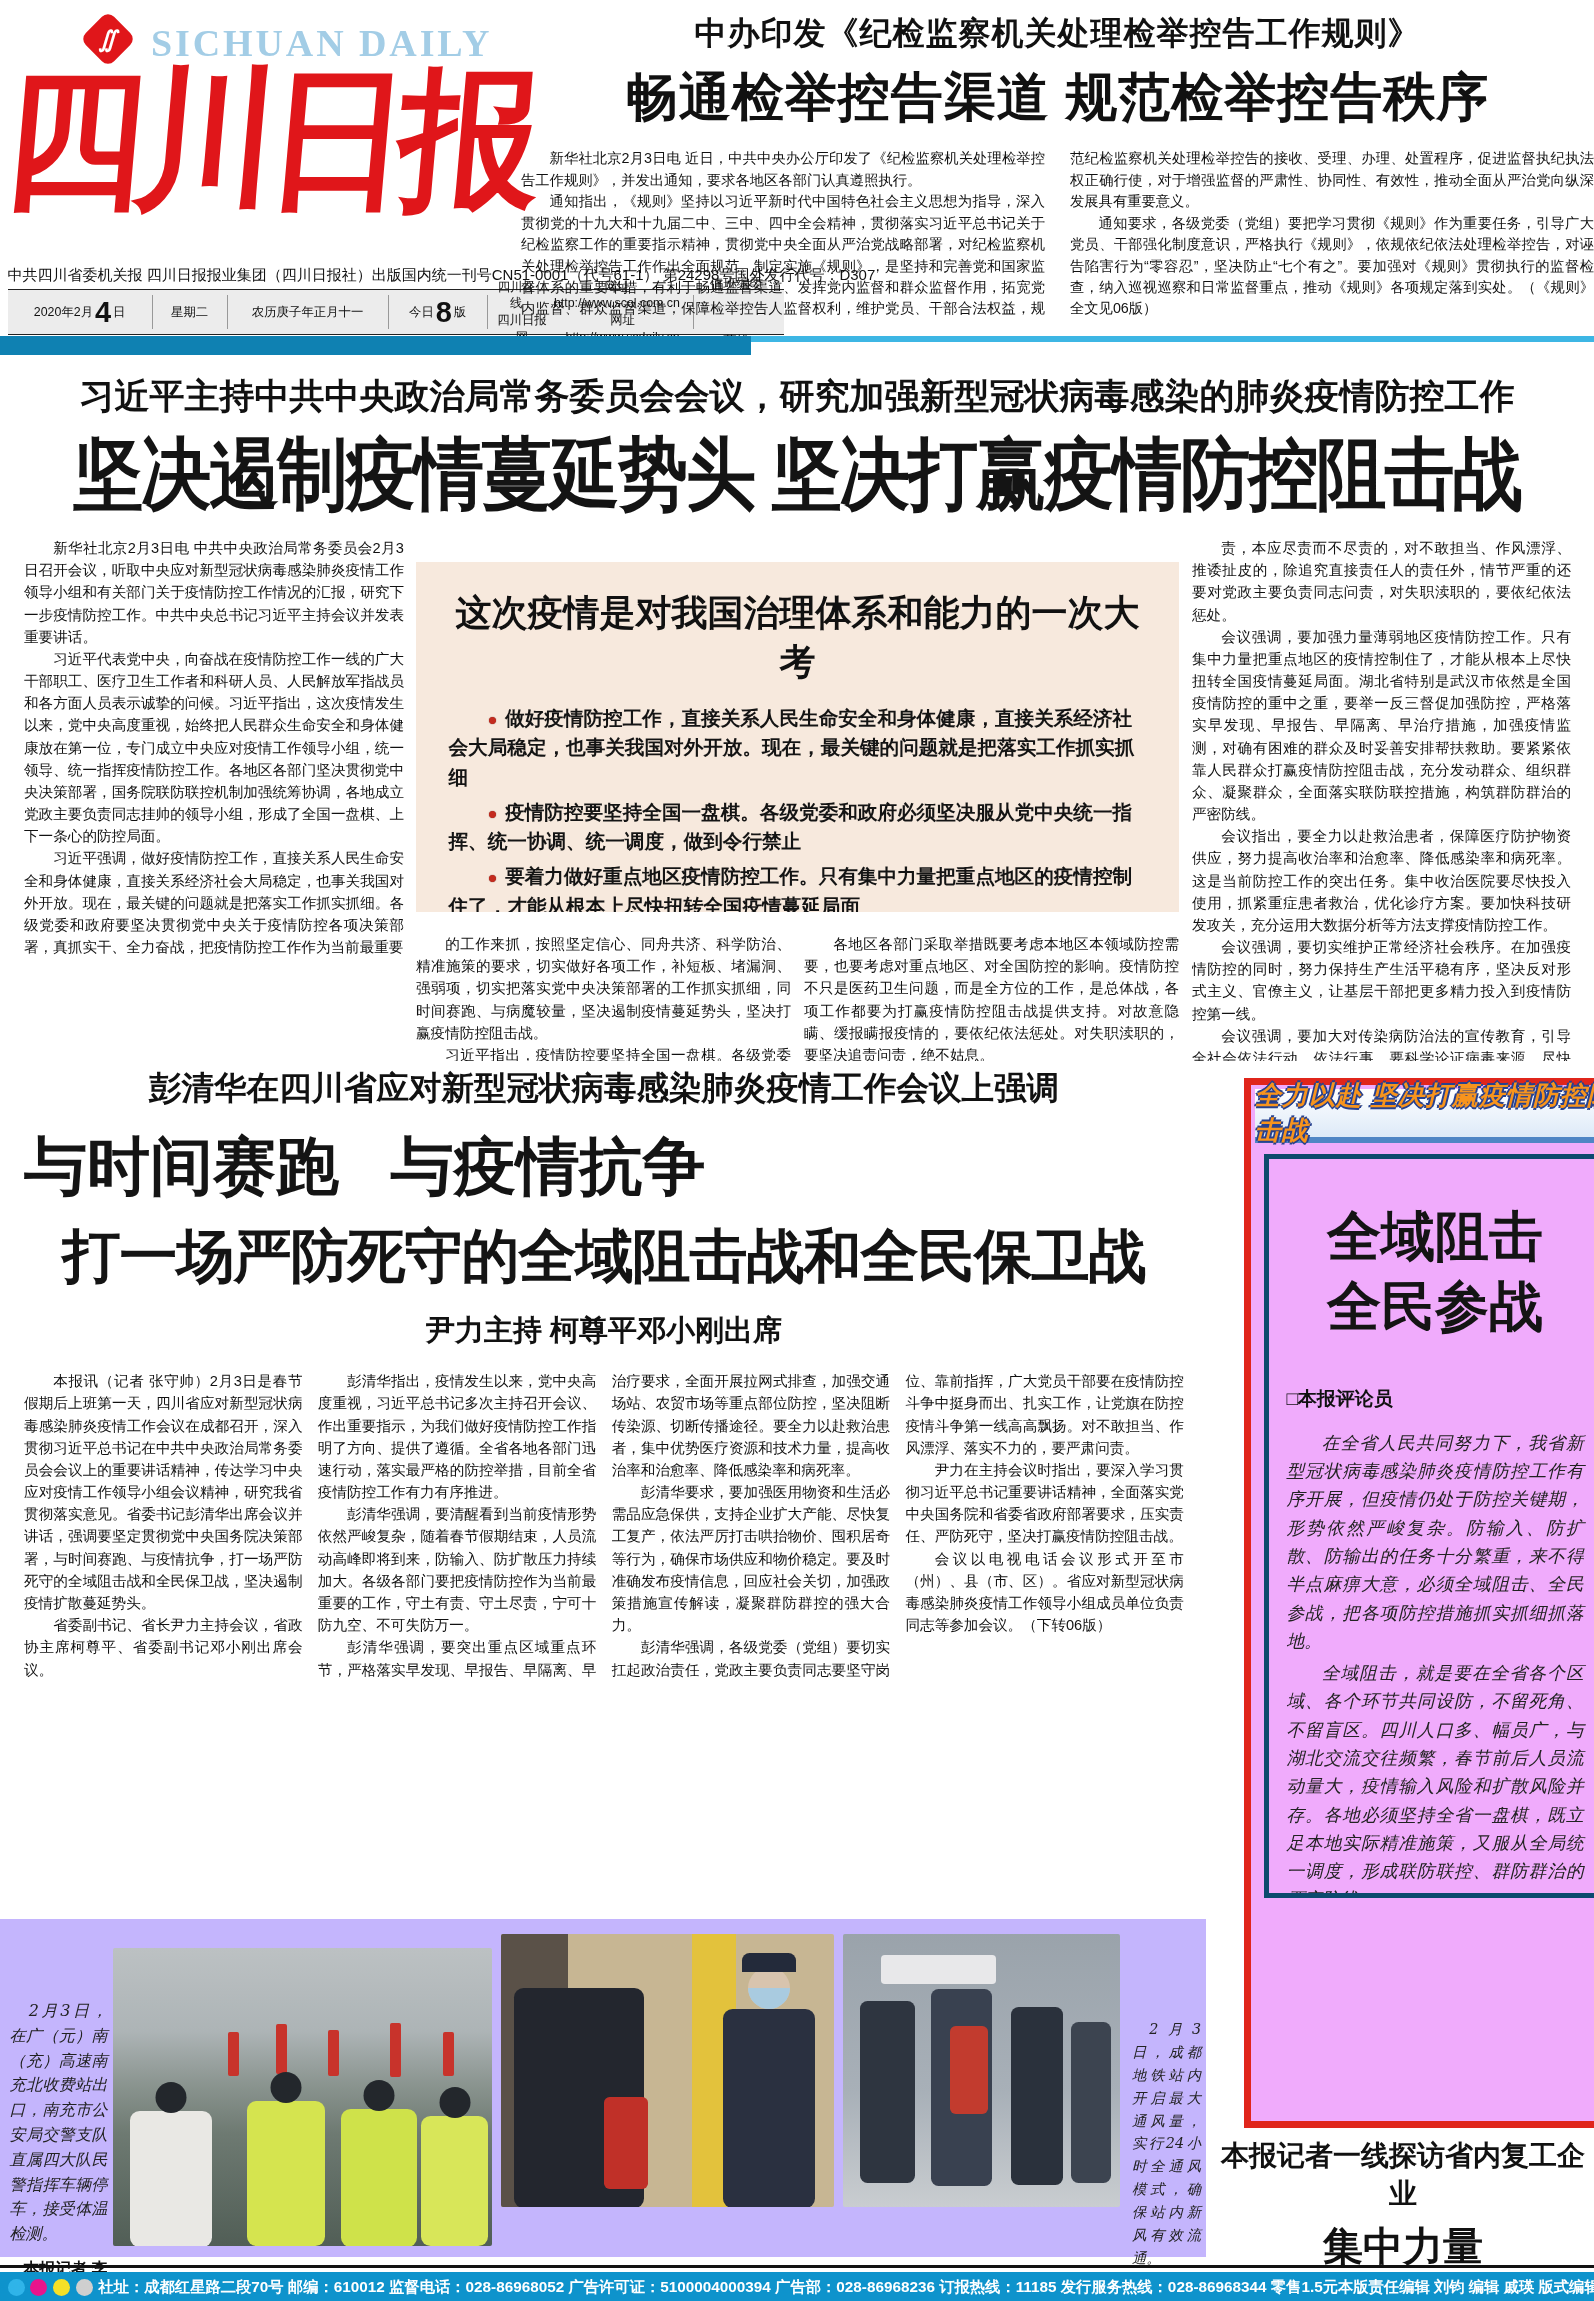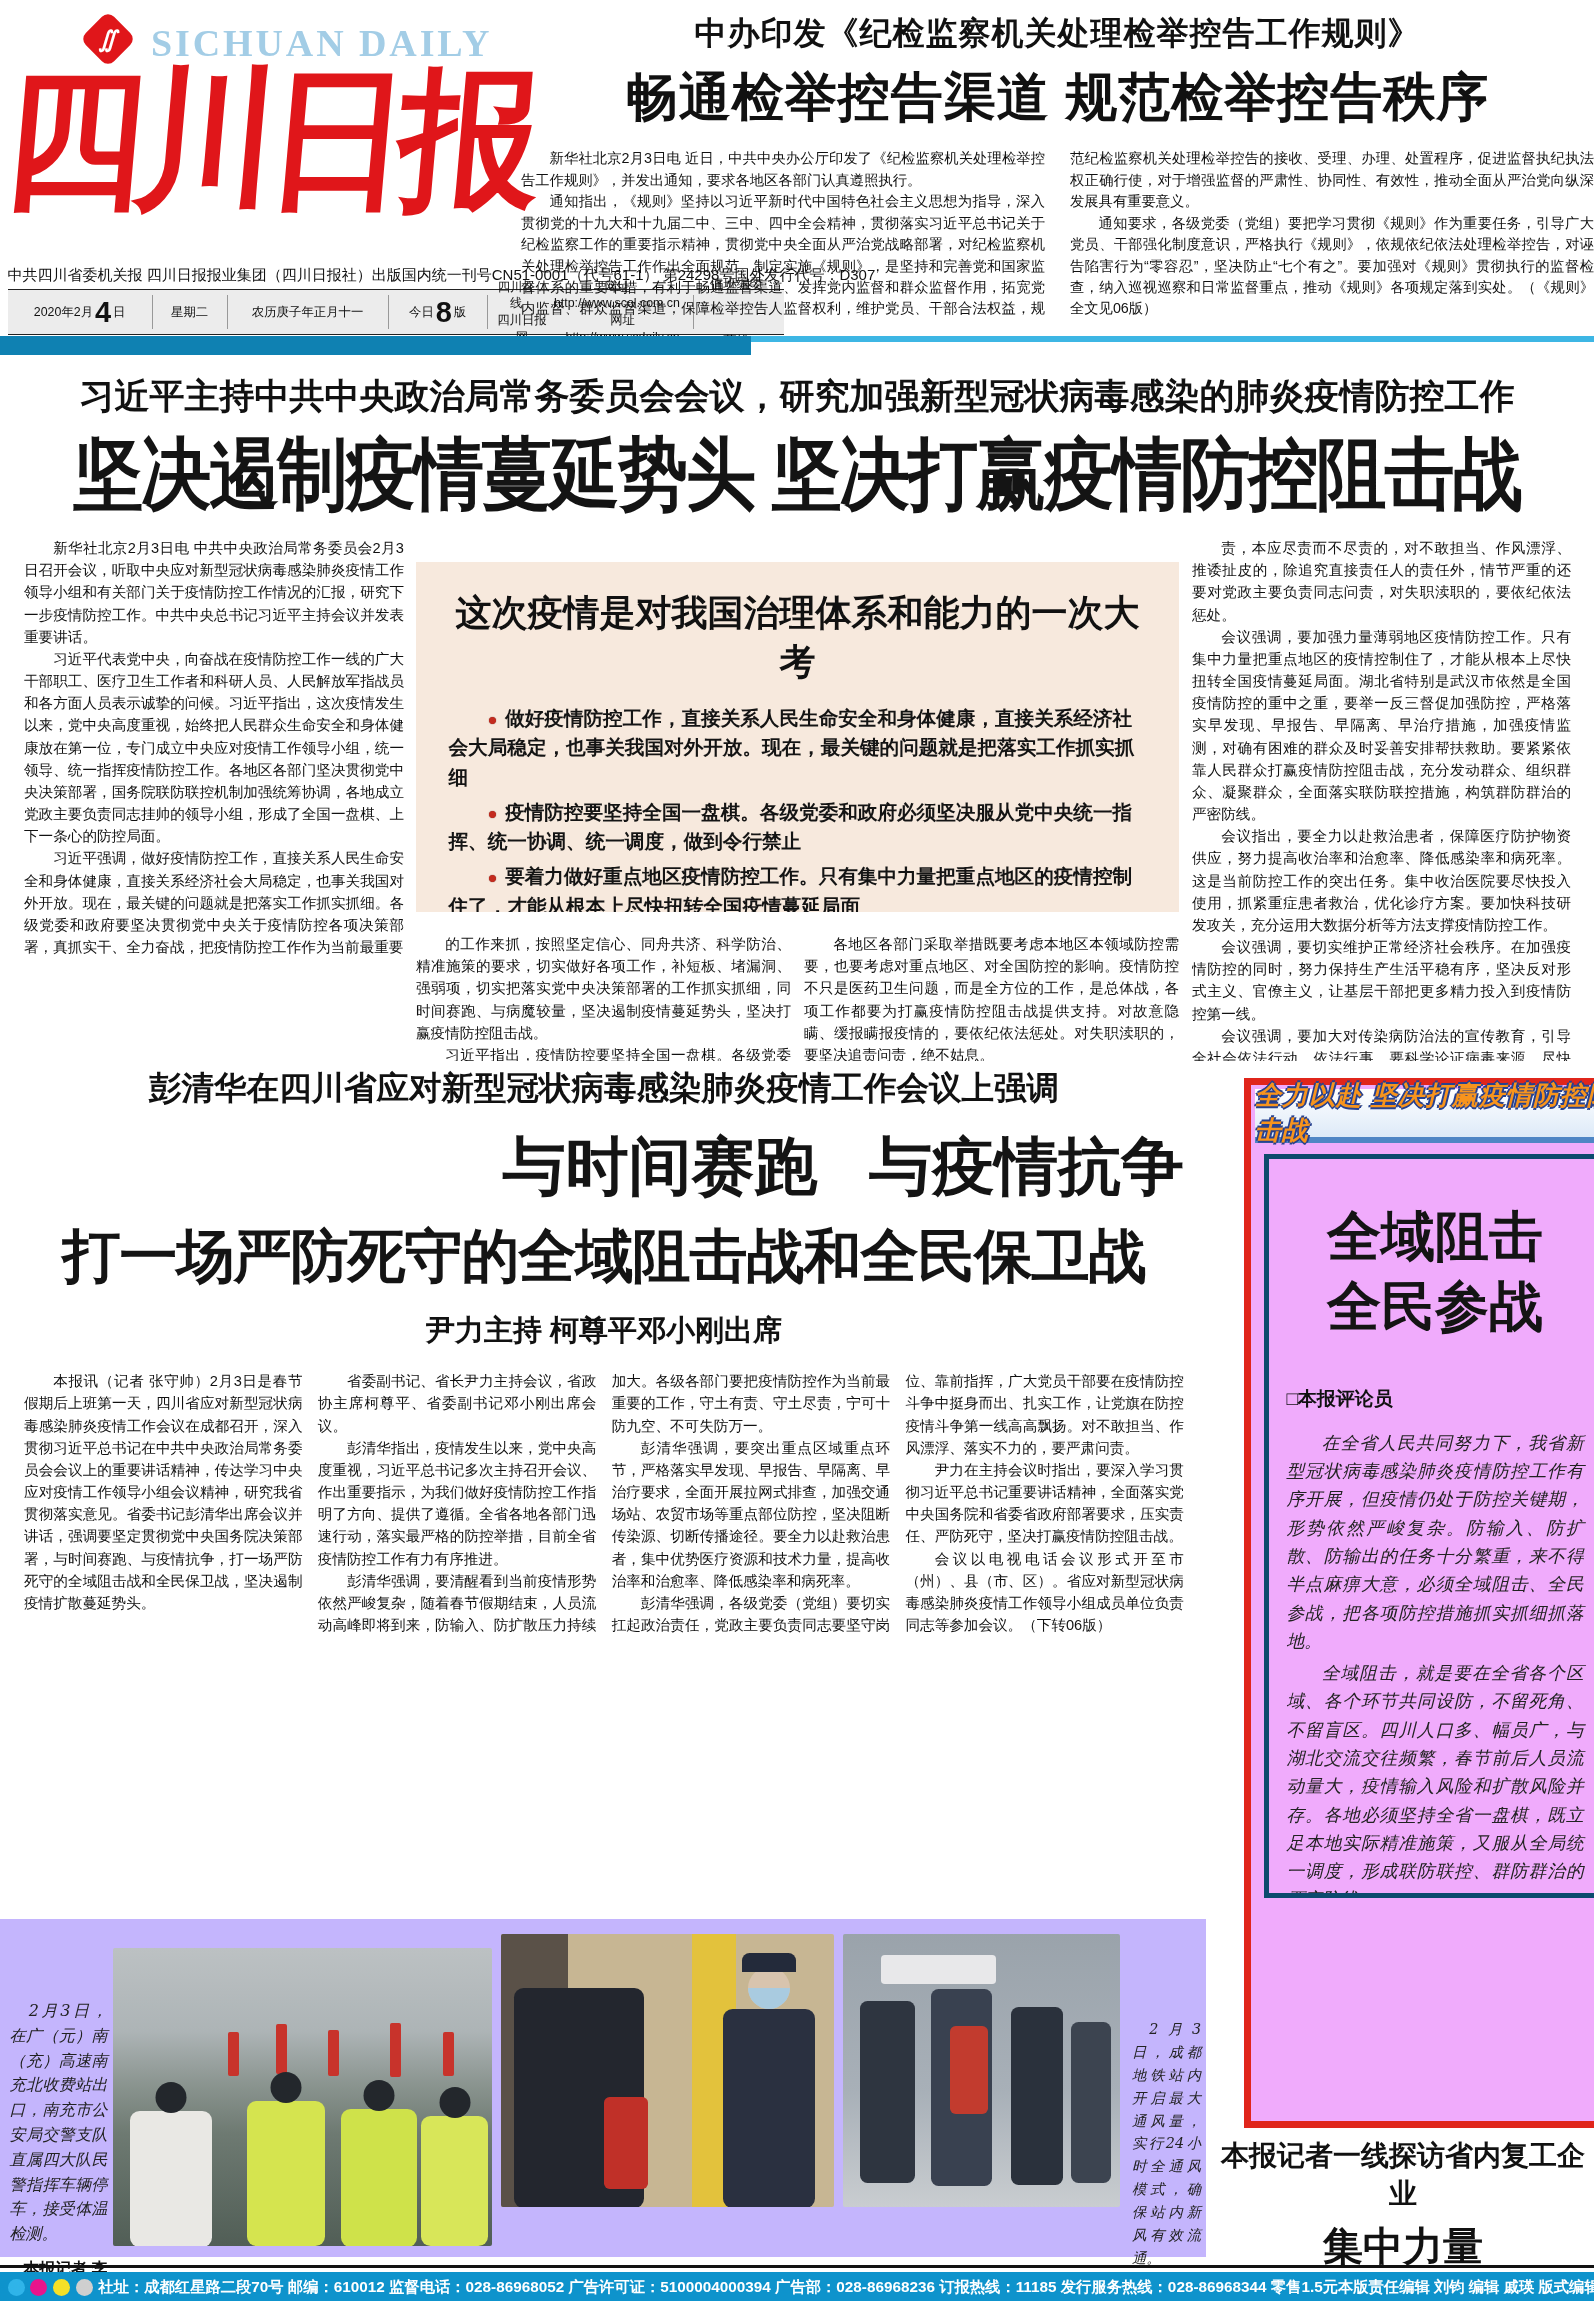--- a/index.html
+++ b/index.html
@@ -46,21 +46,21 @@
   .pb-mid-b{left:780px;top:396px;width:375px;height:128px;}
   .pb-right{left:1168px;top:0;width:379px;height:524px;}
   .lead-box{position:absolute;left:392px;top:25px;width:763px;height:350px;background:#f7e9dd;
             box-sizing:border-box;padding:23px 32.5px;overflow:hidden;}
   .lead-box-title{font-size:36px;font-weight:900;text-align:center;margin:3.8px 0 17px;}
   .bullet-item{margin:0 0 5.7px;text-indent:2em;font-size:19.6px;font-weight:600;line-height:1.5;color:#141414;}
   .bullet-item::before{content:"●";color:#c42b1e;text-shadow:0 0 1px #5a0f0b;margin-right:7.6px;font-size:16.3px;}
   
   .sc{position:absolute;left:24px;top:1067px;width:1160px;}
   .sc-kicker{font-size:32.5px;font-weight:900;text-align:center;}
-  .sc-line1{font-size:63px;font-weight:900;text-align:right;margin-top:13.4px;word-spacing:34px;color:#141414;}
+  .sc-line1{font-size:63px;font-weight:900;text-align:left;margin-top:13.4px;word-spacing:34px;color:#141414;}
   .sc-line2{font-size:58px;font-weight:900;text-align:center;margin-top:7.6px;letter-spacing:-1px;white-space:nowrap;color:#141414;}
   .sc-byline{font-size:29px;font-weight:700;text-align:center;margin-top:15.3px;}
   .sc-body{margin-top:19px;height:581px;column-count:4;column-gap:15.3px;font-size:14.6px;line-height:1.52;
            text-align:justify;overflow:hidden;}
   
   .ed-box{position:absolute;left:1244px;top:1078px;width:382px;height:1050px;border:7.6px solid #e0251b;
           background:#f0abfc;box-sizing:border-box;}
   .ed-banner{margin:3.8px 3.8px 0;height:48px;background:linear-gradient(180deg,#ffffff,#ddeaf8);
              border-bottom:6.7px solid #4f86c5;display:flex;align-items:center;justify-content:center;}
   .ed-banner span{font-size:26px;font-weight:900;font-style:italic;color:#f7941d;letter-spacing:1px;
@@ -197,20 +197,21 @@
     <div class="sc-kicker">彭清华在四川省应对新型冠状病毒感染肺炎疫情工作会议上强调</div>
     <div class="sc-line1">与时间赛跑  与疫情抗争</div>
     <div class="sc-line2">打一场严防死守的全域阻击战和全民保卫战</div>
     <div class="sc-byline">尹力主持  柯尊平邓小刚出席</div>
     <div class="sc-body">
         <p class="para">本报讯（记者 张守帅）2月3日是春节假期后上班第一天，四川省应对新型冠状病毒感染肺炎疫情工作会议在成都召开，深入贯彻习近平总书记在中共中央政治局常务委员会会议上的重要讲话精神，传达学习中央应对疫情工作领导小组会议精神，研究我省贯彻落实意见。省委书记彭清华出席会议并讲话，强调要坚定贯彻党中央国务院决策部署，与时间赛跑、与疫情抗争，打一场严防死守的全域阻击战和全民保卫战，坚决遏制疫情扩散蔓延势头。</p>
         <p class="para">省委副书记、省长尹力主持会议，省政协主席柯尊平、省委副书记邓小刚出席会议。</p>
         <p class="para">彭清华指出，疫情发生以来，党中央高度重视，习近平总书记多次主持召开会议、作出重要指示，为我们做好疫情防控工作指明了方向、提供了遵循。全省各地各部门迅速行动，落实最严格的防控举措，目前全省疫情防控工作有力有序推进。</p>
         <p class="para">彭清华强调，要清醒看到当前疫情形势依然严峻复杂，随着春节假期结束，人员流动高峰即将到来，防输入、防扩散压力持续加大。各级各部门要把疫情防控作为当前最重要的工作，守土有责、守土尽责，宁可十防九空、不可失防万一。</p>
         <p class="para">彭清华强调，要突出重点区域重点环节，严格落实早发现、早报告、早隔离、早治疗要求，全面开展拉网式排查，加强交通场站、农贸市场等重点部位防控，坚决阻断传染源、切断传播途径。要全力以赴救治患者，集中优势医疗资源和技术力量，提高收治率和治愈率、降低感染率和病死率。</p>
+        <p class="para">彭清华要求，要加强医用物资和生活必需品应急保供，支持企业扩大产能、尽快复工复产，依法严厉打击哄抬物价、囤积居奇等行为，确保市场供应和物价稳定。要及时准确发布疫情信息，回应社会关切，加强政策措施宣传解读，凝聚群防群控的强大合力。</p>
         <p class="para">彭清华强调，各级党委（党组）要切实扛起政治责任，党政主要负责同志要坚守岗位、靠前指挥，广大党员干部要在疫情防控斗争中挺身而出、扎实工作，让党旗在防控疫情斗争第一线高高飘扬。对不敢担当、作风漂浮、落实不力的，要严肃问责。</p>
         <p class="para">尹力在主持会议时指出，要深入学习贯彻习近平总书记重要讲话精神，全面落实党中央国务院和省委省政府部署要求，压实责任、严防死守，坚决打赢疫情防控阻击战。</p>
         <p class="para">会议以电视电话会议形式开至市（州）、县（市、区）。省应对新型冠状病毒感染肺炎疫情工作领导小组成员单位负责同志等参加会议。（下转06版）</p>
       </div>
   </div>
 
   <div class="ed-box">
     <div class="ed-banner">
       <span>全力以赴 坚决打赢疫情防控阻击战</span>
     </div>

